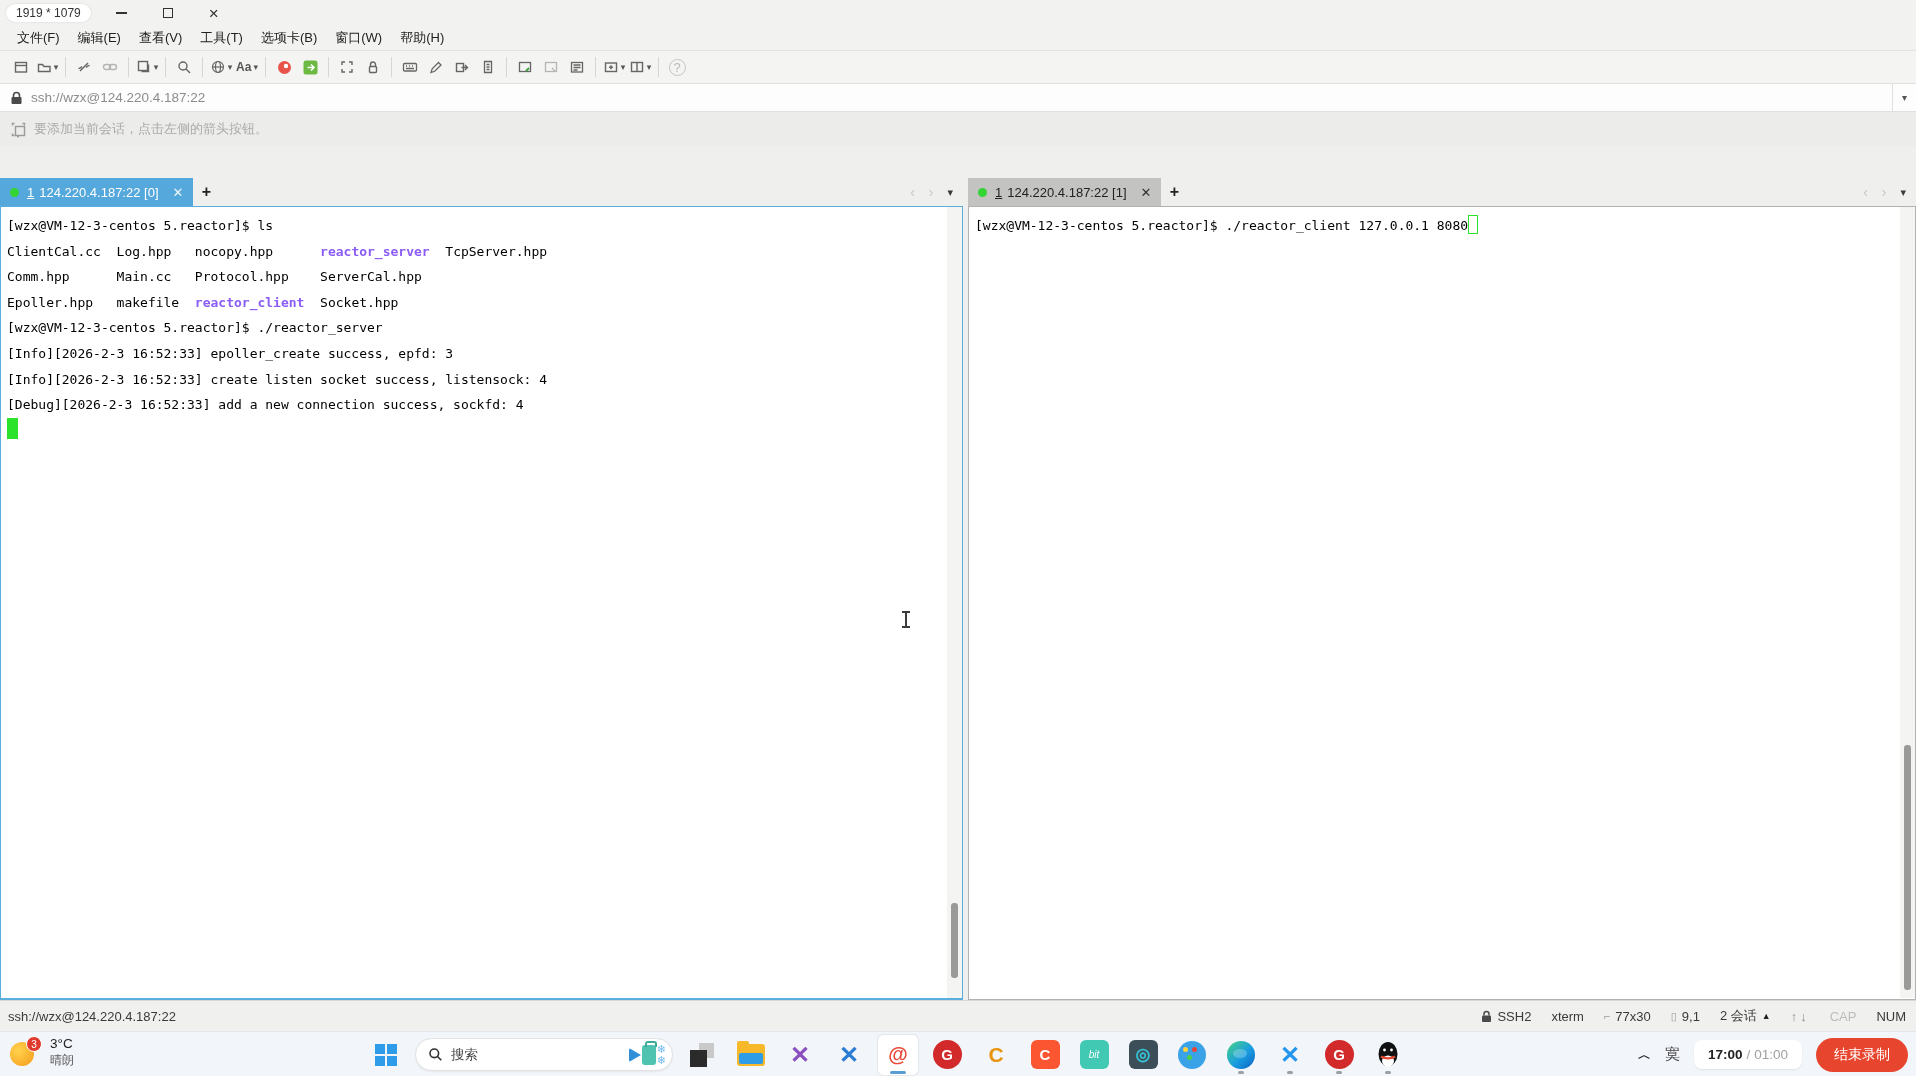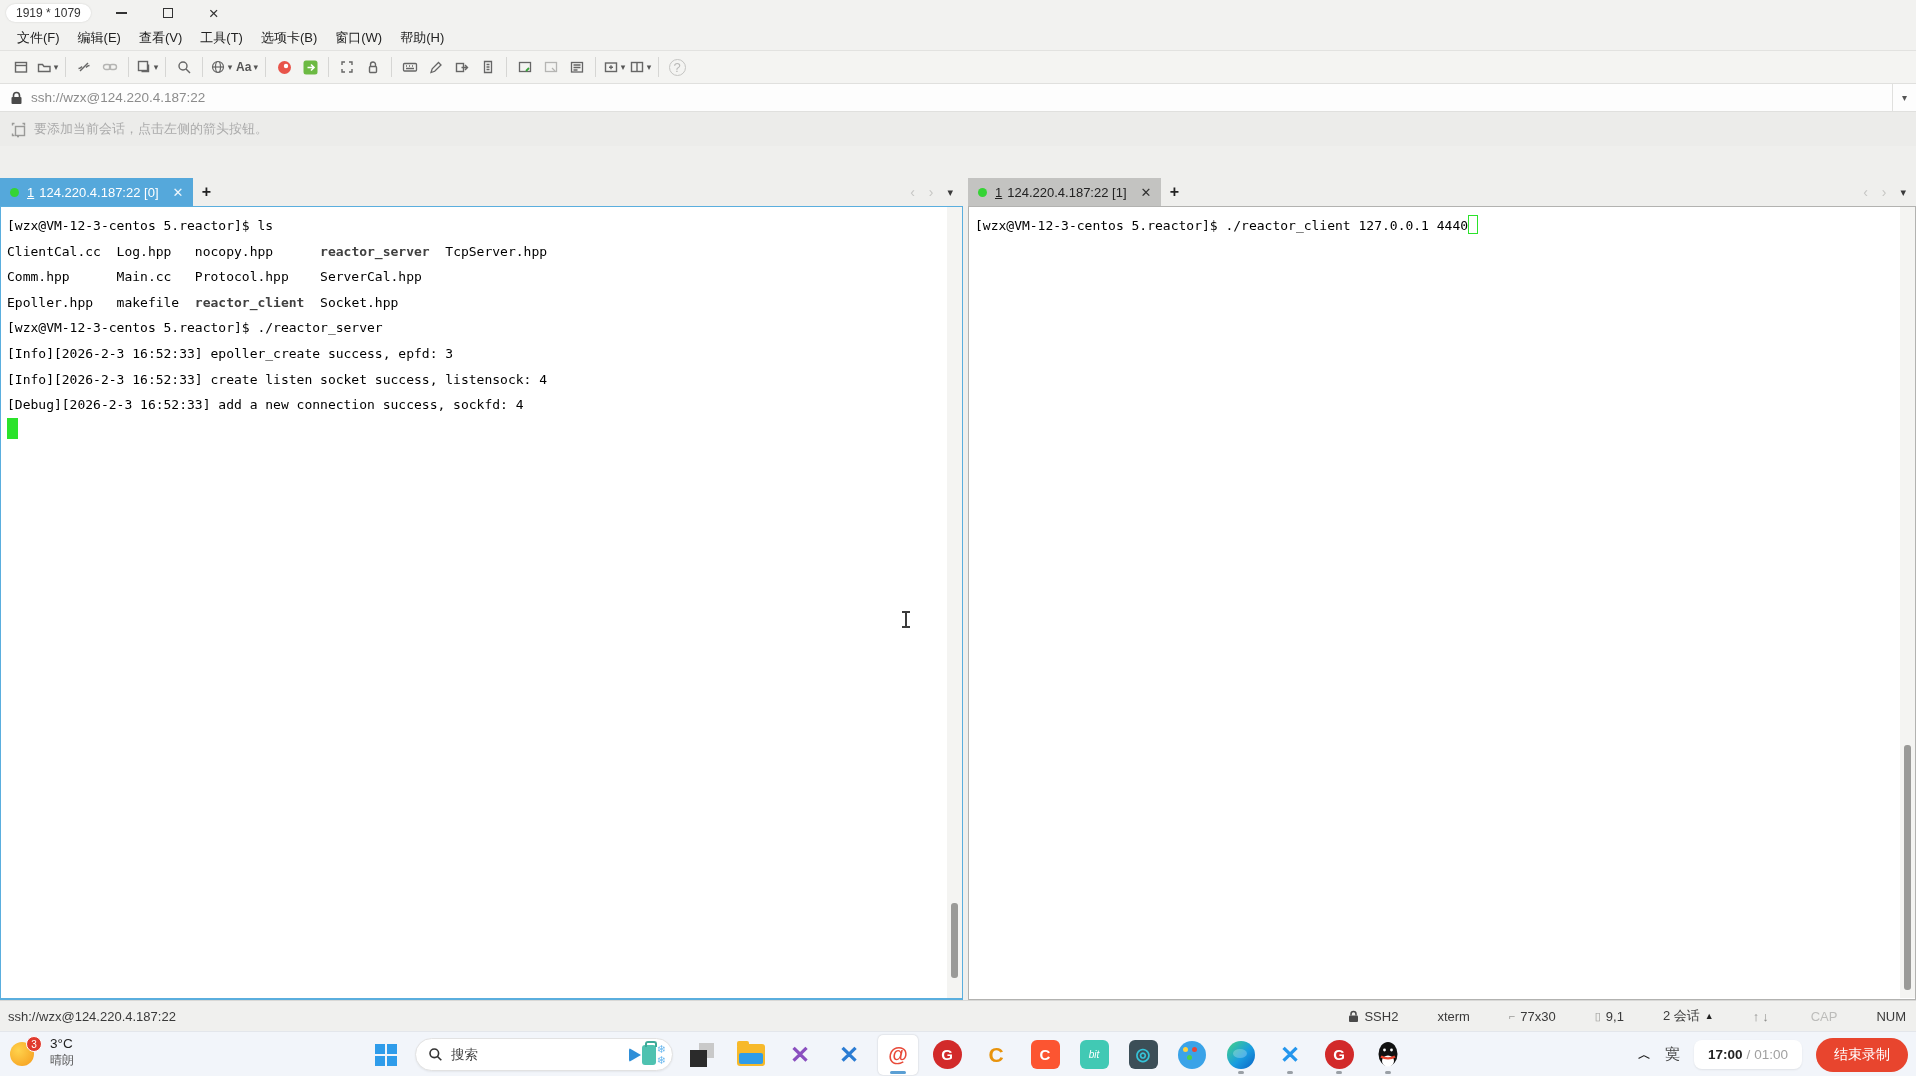--- a/index.html
+++ b/index.html
@@ -69,40 +69,40 @@
   .tab-spacer { flex:1; }
   .tab-nav { display:flex; align-items:center; gap:14px; margin-right:10px; height:28px; }
   .tab-arrow { color:#c6c6c4; font-size:14px; }
   .tab-drop { color:#3a3a3a; font-size:11px; }
 
   .termbox { position:absolute; top:60px; left:0; right:0; bottom:0; background:#ffffff;
     font-family:"DejaVu Sans Mono", monospace; font-size:13px; line-height:25.6px;
     padding:6px 0 0 6px; white-space:pre; color:#000; overflow:hidden; }
   .pane-left  .termbox { border:1px solid #5aaede; border-bottom:2px solid #5aaede; }
   .pane-right .termbox { border:1px solid #b2b2b0; }
-  .c-g { color:#404040; font-weight:bold; }
+  .c-g { color:#8b5cf6; font-weight:bold; }
   .cursor-block  { display:inline-block; width:11px; height:21px; background:#2be32b; vertical-align:-4px; }
   .cursor-hollow { display:inline-block; width:10px; height:19px; border:1.6px solid #2be32b; vertical-align:-4px; }
 
   .scrollbar { position:absolute; top:61px; bottom:2px; width:15px; background:#f4f4f2; }
   .pane-left  .scrollbar { right:1px; }
   .pane-right .scrollbar { right:1px; }
   .scroll-thumb { position:absolute; left:4px; width:7px; background:#9a9a98; border-radius:3px; }
 
   
   .ibeam { position:absolute; left:905px; top:466px; width:2px; height:15px; background:#3c3c3c; }
   .ibeam::before, .ibeam::after { content:""; position:absolute; left:-3px; width:8px; height:2px; background:#3c3c3c; }
   .ibeam::before { top:-1px; } .ibeam::after { bottom:-1px; }
 
   
   .statusbar { position:absolute; top:1000px; left:0; width:1916px; height:31px;
     background:#f0f0ee; border-top:1px solid #d8d8d6; display:flex; align-items:center;
     font-size:13px; color:#3a3a3a; }
   .sb-left { margin-left:8px; flex:1; }
-  .sb-right { display:flex; align-items:center; gap:39px; margin-right:10px; }
+  .sb-right { display:flex; align-items:center; gap:20px; margin-right:10px; }
   .sb-item { display:flex; align-items:center; gap:5px; }
   .sb-cap { color:#bcbcba; }
   .sb-arrows { color:#8a8a88; letter-spacing:3px; font-weight:bold; }
   .sb-caret-up { font-size:9px; color:#222; }
   .sb-mini { color:#9a9a98; font-size:11px; }
 
   
   .taskbar { position:absolute; top:1031px; left:0; width:1916px; height:45px;
     background:#f2f5fa; border-top:1px solid #e3e6eb; }
   .tb-weather { position:absolute; left:10px; top:4px; display:flex; align-items:center; gap:8px; }
@@ -395,21 +395,21 @@
         <span class="tab-close">✕</span>
       </div>
       <div class="tab-plus">+</div>
       <div class="tab-spacer"></div>
       <div class="tab-nav">
         <span class="tab-arrow">‹</span>
         <span class="tab-arrow">›</span>
         <span class="tab-drop">▾</span>
       </div>
     </div>
-    <div class="termbox"><div class="tline"><span>[wzx@VM-12-3-centos 5.reactor]$ ./reactor_client 127.0.0.1 4440</span><span class="cursor-hollow"></span></div></div>
+    <div class="termbox"><div class="tline"><span>[wzx@VM-12-3-centos 5.reactor]$ ./reactor_client 127.0.0.1 8080</span><span class="cursor-hollow"></span></div></div>
     <div class="scrollbar">
       <div class="scroll-thumb" style="top:68%; height:31%;"></div>
     </div>
   </div>
 
   <div class="ibeam"></div>
 </div>
 
 <div class="statusbar">
   <span class="sb-left">ssh://wzx@124.220.4.187:22</span>

